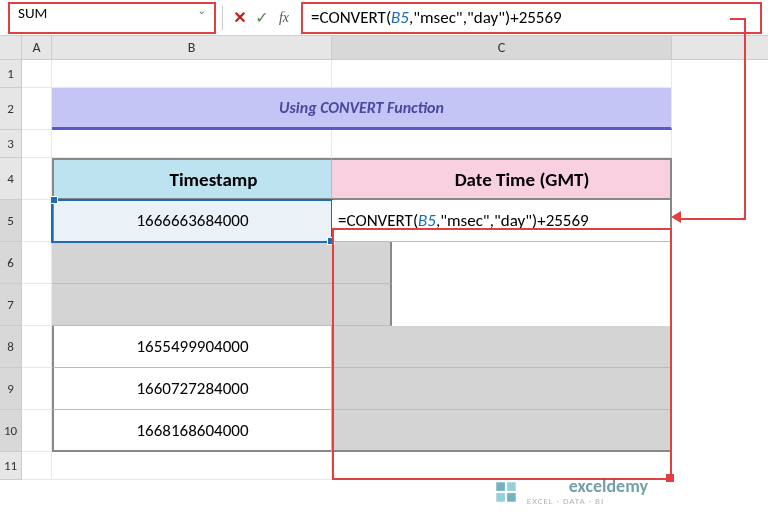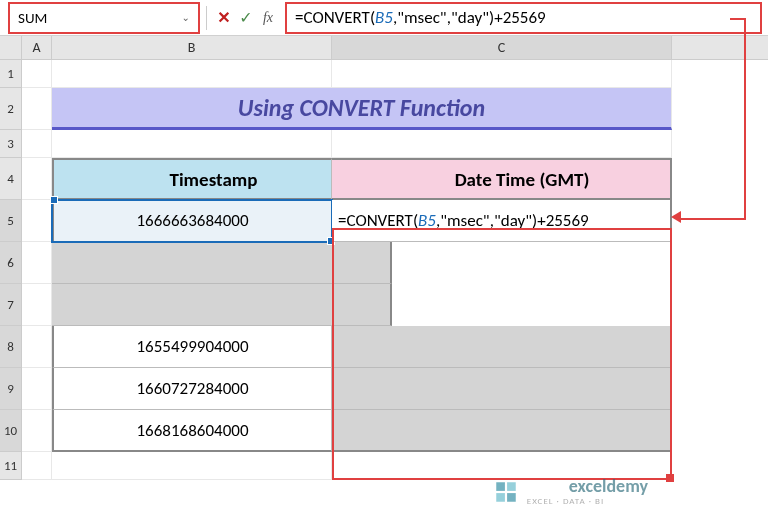--- a/index.html
+++ b/index.html
@@ -1,19 +1,19 @@
 <!DOCTYPE html>
 <html><head>
 <meta charset="utf-8">
 <style>
 * { box-sizing: border-box; margin: 0; padding: 0; }
 body { font-family: Calibri, Arial, sans-serif; background: #fff; width: 768px; height: 530px; overflow: hidden; position: relative; }
 
 .formula-bar { display: flex; align-items: center; height: 36px; border-bottom: 1px solid #d0d0d0; background: #fff; }
-.name-box { width: 192px; height: 32px; border: 2px solid #e04040; margin: 2px 0 2px 8px; display: flex; align-items: center; padding: 0 8px; font-size: 15px; background: #fff; position: relative; }
+.name-box { width: 208px; height: 32px; border: 2px solid #e04040; margin: 2px 0 2px 8px; display: flex; align-items: flex-start; padding: 0 8px; font-size: 15px; background: #fff; position: relative; }
 .name-box-dd { margin-left: auto; color: #666; font-size: 10px; }
 .fb-sep { width: 1px; height: 24px; background: #ccc; margin: 0 6px; }
 .fb-icon { width: 22px; display: flex; align-items: center; justify-content: center; font-size: 16px; }
 .cancel-icon { color: #c02020; font-weight: bold; }
 .enter-icon { color: #4a8a4a; }
 .fx-icon { font-style: italic; font-family: 'Times New Roman', serif; color: #555; font-size: 14px; }
 .formula-input { flex: 1; height: 32px; border: 2px solid #e04040; margin: 2px 6px 2px 6px; display: flex; align-items: center; padding: 0 8px; font-size: 17px; background: #fff; }
 
 .grid-wrap { position: relative; }
 .col-headers { display: flex; height: 24px; background: #e6e6e6; border-bottom: 1px solid #ccc; }
@@ -23,21 +23,21 @@
 .col-B { width: 280px; }
 .col-C { width: 340px; }
 .col-C-hdr { background: #d8d8d8; }
 
 .row { display: flex; height: 42px; }
 .row.short { height: 28px; }
 .row-hdr { width: 22px; background: #e6e6e6; border-right: 1px solid #ccc; border-bottom: 1px solid #ccc; text-align: center; font-size: 13px; color: #333; display: flex; align-items: center; justify-content: center; }
 .row-hdr.active { background: #d8d8d8; }
 .cell { border-right: 1px solid #e8e8e8; border-bottom: 1px solid #e8e8e8; display: flex; align-items: center; justify-content: center; font-size: 17px; }
 
-.title-cell { background: #c5c5f5; color: #4848a0; font-size: 24px; font-weight: bold; border-bottom: 3px solid #5858c8; text-decoration-color: #5858c8; font-style: italic; }
+.title-cell { background: #c5c5f5; color: #4848a0; font-size: 16px; font-weight: bold; border-bottom: 3px solid #5858c8; text-decoration-color: #5858c8; font-style: italic; }
 
 .th-cell { font-weight: bold; font-size: 19px; border-top: 2px solid #888; border-bottom: 2px solid #888; padding-left: 42px; }
 .th-b { background: #bde2f0; border-left: 2px solid #888; border-right: 1px solid #bbb; }
 .th-c { background: #f8d0e0; border-right: 2px solid #888; }
 
 .td-b { border-left: 2px solid #888; border-right: 1px solid #bbb; border-bottom: 1px solid #bbb; font-size: 17px; justify-content: center; }
 .td-c { border-right: 2px solid #888; border-bottom: 1px solid #bbb; background: #d4d4d4; }
 .last-row .td-b, .last-row .td-c { border-bottom: 2px solid #888; }
 
 .active-cell-b { background: #eaf2f8; outline: 2px solid #1a6bb8; outline-offset: -1px; position: relative; }

